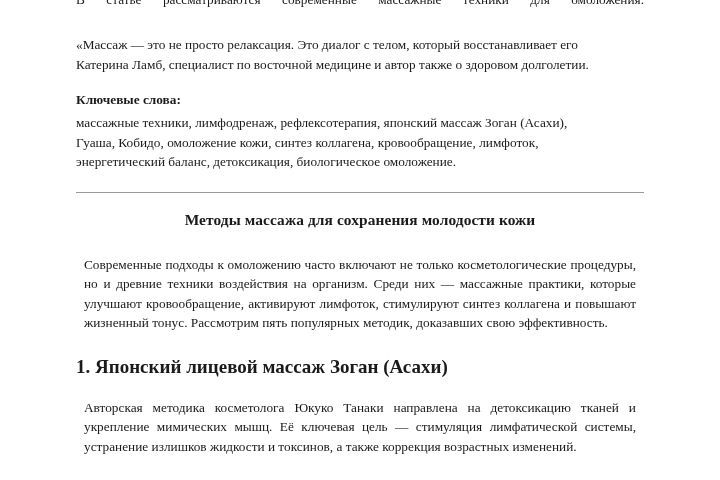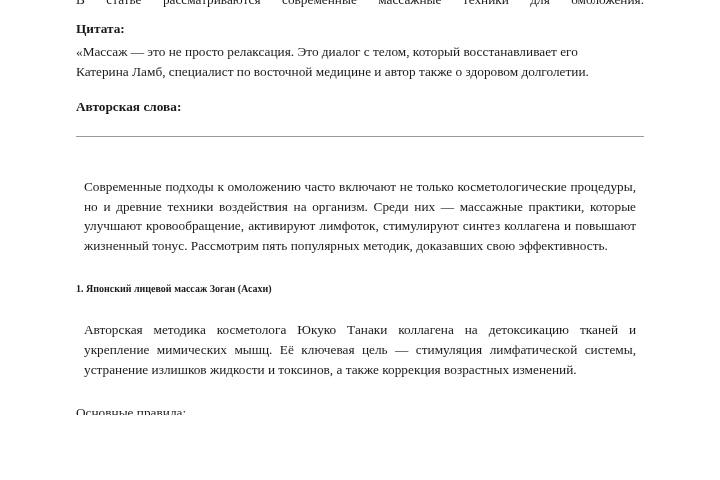--- a/index.html
+++ b/index.html
@@ -60,21 +60,21 @@
 
   .para {
     font-size: 13.3px;
     line-height: 19.5px;
     margin: 0;
     text-align: justify;
     hyphens: none;
   }
 
   .block-quote {
-    margin: 4px 0 0 0;
+    margin: 16px 0 0 0;
   }
   .block-quote .para {
     text-align: left;
   }
   .block-quote .para.jt {
     text-align: justify;
   }
 
   .spacer-14 { height: 14px; }
   .spacer-10 { height: 10px; }
@@ -103,21 +103,21 @@
   h1.doc-heading {
     font-size: 15.4px;
     line-height: 22px;
     font-weight: bold;
     text-align: center;
     margin: 0;
     letter-spacing: 0.1px;
   }
 
   h2.sub-heading {
-    font-size: 10px;
+    font-size: 19px;
     line-height: 19px;
     font-weight: bold;
     text-align: left;
     margin: 0;
   }
 
   .body-para {
     font-size: 13.3px;
     line-height: 19.6px;
     text-align: justify;
@@ -146,52 +146,57 @@
 <div class="page">
   <div class="content">
 
     <div class="clipped-top">
       <div class="inner">В статье рассматриваются современные массажные техники для омоложения.</div>
     </div>
 
     <div class="spacer-10"></div>
 
     <section>
-      <p class="label-bold">Цитата:</p>
       <div class="block-quote">
         <p class="para jt">«Массаж — это не просто релаксация. Это диалог с телом, который восстанавливает его</p>
         <p class="para">Катерина Ламб, специалист по восточной медицине и автор также о здоровом долголетии.</p>
       </div>
     </section>
 
     <div class="spacer-16"></div>
 
     <section>
-      <p class="label-bold">Авторская слова:</p>
+      <p class="label-bold">Ключевые слова:</p>
+      <div class="keywords">
+        <p class="para jt">массажные техники, лимфодренаж, рефлексотерапия, японский массаж Зоган (Асахи),</p>
+        <p class="para jt">Гуаша, Кобидо, омоложение кожи, синтез коллагена, кровообращение, лимфоток,</p>
+        <p class="para">энергетический баланс, детоксикация, биологическое омоложение.</p>
+      </div>
     </section>
 
     <div class="spacer-20"></div>
 
     <div class="rule-wrap">
       <hr class="divider">
     </div>
 
     <div class="spacer-16"></div>
 
+    <h1 class="doc-heading">Методы массажа для сохранения молодости кожи</h1>
 
     <div class="spacer-16"></div>
 
     <p class="body-para">Современные подходы к омоложению часто включают не только косметологические процедуры, но и древние техники воздействия на организм. Среди них — массажные практики, которые улучшают кровообращение, активируют лимфоток, стимулируют синтез коллагена и повышают жизненный тонус. Рассмотрим пять популярных методик, доказавших свою эффективность.</p>
 
     <div class="spacer-16"></div>
 
     <section>
       <h2 class="sub-heading">1. Японский лицевой массаж Зоган (Асахи)</h2>
       <div class="spacer-14"></div>
-      <p class="body-para">Авторская методика косметолога Юкуко Танаки коллагена на детоксикацию тканей и укрепление мимических мышц. Её ключевая цель — стимуляция лимфатической системы, устранение излишков жидкости и токсинов, а также коррекция возрастных изменений.</p>
+      <p class="body-para">Авторская методика косметолога Юкуко Танаки направлена на детоксикацию тканей и укрепление мимических мышц. Её ключевая цель — стимуляция лимфатической системы, устранение излишков жидкости и токсинов, а также коррекция возрастных изменений.</p>
     </section>
 
     <div class="spacer-16"></div>
 
     <div class="clipped-bottom">
       <div class="inner">Основные правила:</div>
     </div>
 
   </div>
 </div>

